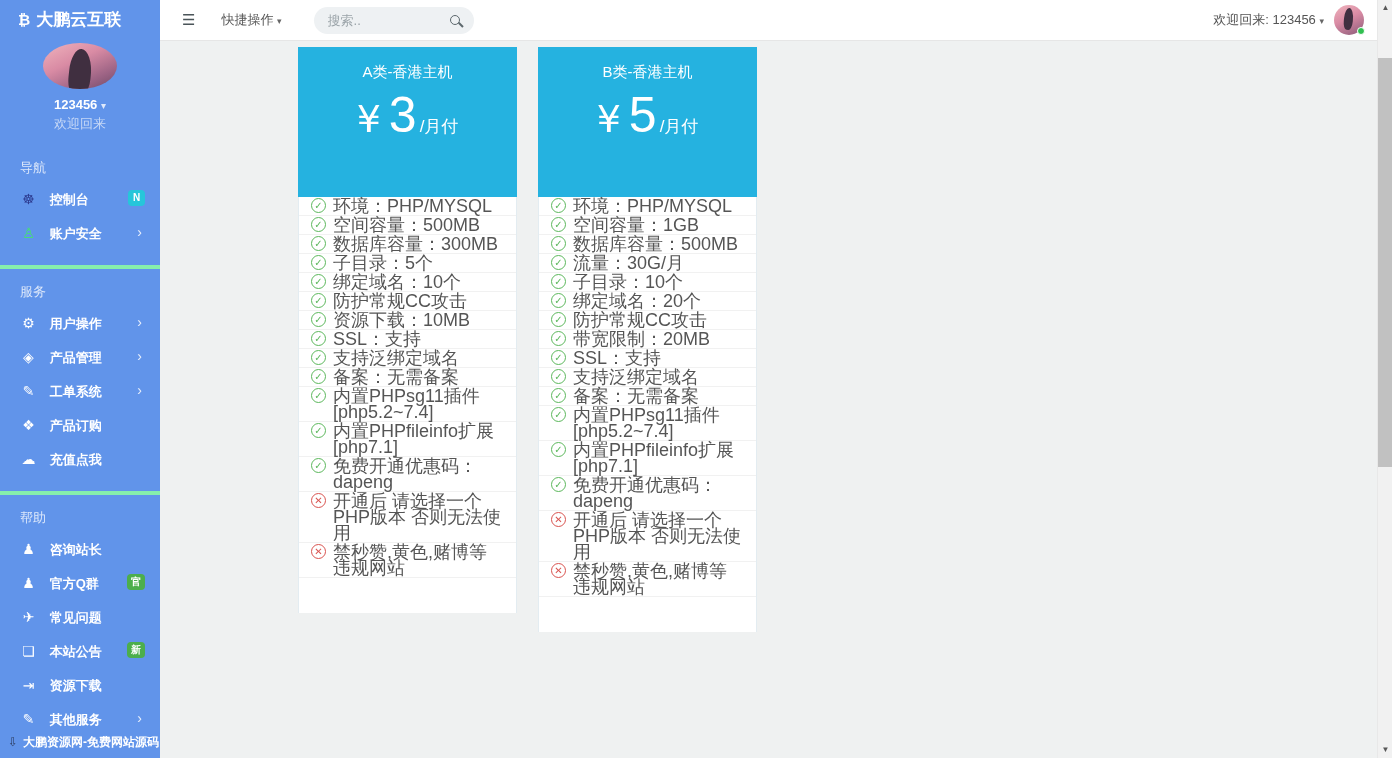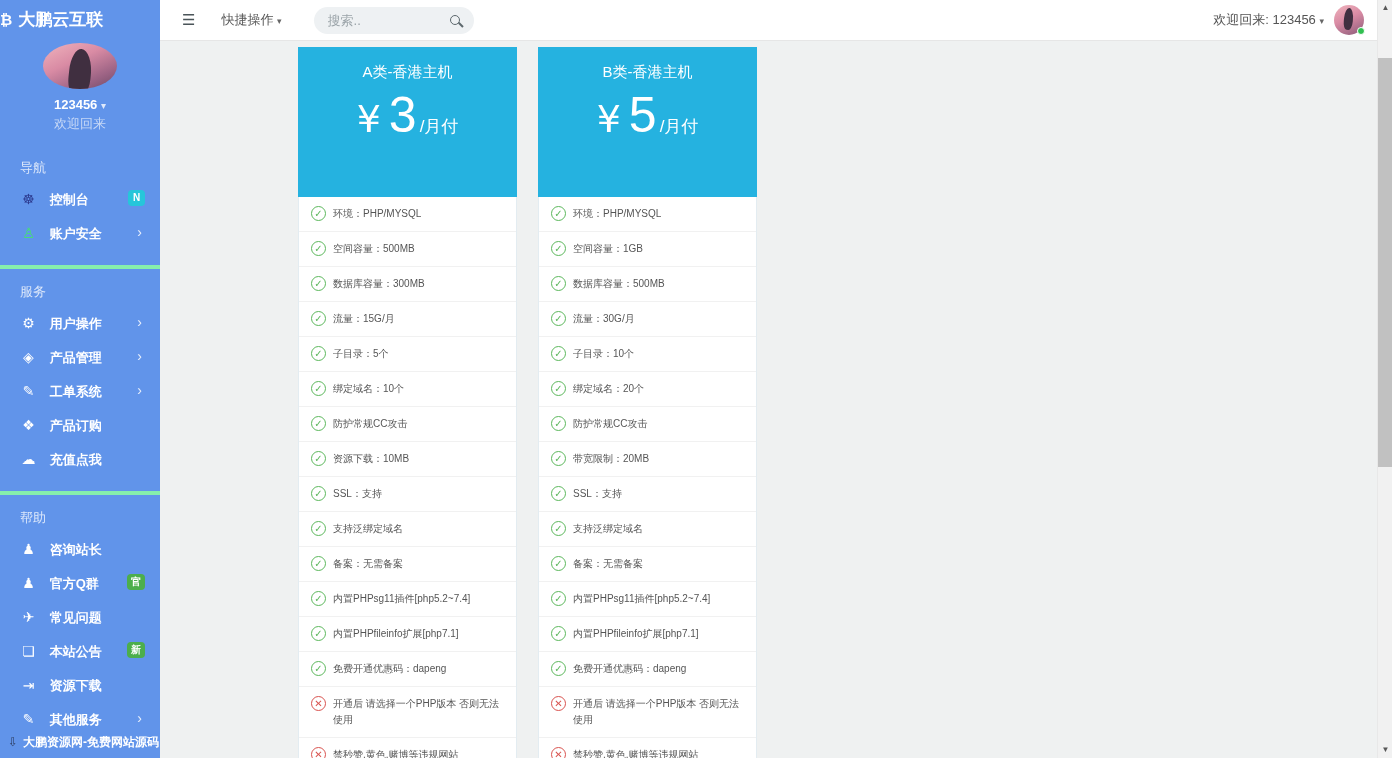--- a/index.html
+++ b/index.html
@@ -3,21 +3,21 @@
 <meta charset="utf-8">
 <style>
   * { box-sizing: border-box; margin: 0; padding: 0; }
   html,body { width:1392px; height:758px; overflow:hidden;
     font-family:"Liberation Sans","DejaVu Sans",sans-serif; }
   .app { position:relative; width:1392px; height:758px; background:#eff1f1; }
 
   
   .sidebar { position:absolute; left:0; top:0; bottom:0; width:160px;
     background:#6194ea; color:#fff; overflow:hidden; }
-  .brand { height:40px; line-height:40px; padding-left:0; font-size:17px;
+  .brand { height:40px; line-height:40px; padding-left:18px; font-size:17px;
     font-weight:bold; white-space:nowrap; cursor:pointer; }
   .brand .b-icon { font-size:15px; margin-right:6px; }
   .user-box { text-align:center; padding:3px 0 12px; }
   .avatar { width:74px; height:46px; margin:0 auto; border-radius:50%;
     background:linear-gradient(155deg,#f0b4bd 0%,#d98ba4 40%,#9c6384 75%,#6e4a66 100%);
     position:relative; overflow:hidden; cursor:pointer; }
   .avatar::after { content:""; position:absolute; left:26px; top:6px; width:22px;
     height:48px; background:#402f40; border-radius:46% 54% 40% 40%;
     transform:rotate(6deg); }
   .user-name { margin-top:8px; font-size:13px; font-weight:bold; cursor:pointer; }
@@ -77,21 +77,21 @@
     border-right:1px solid #e3ecf1; }
   .card-head { background:#25b2e0; color:#fff; text-align:center; height:150px;
     margin:0 -1px; padding-top:16px; }
   .card-title { font-size:15px; }
   .price { margin-top:4px; display:flex; justify-content:center;
     align-items:baseline; }
   .price .cur { font-size:38px; font-family:"DejaVu Sans",sans-serif; }
   .price .amt { font-size:50px; margin-left:8px; }
   .price .per { font-size:17px; margin-left:3px; }
   .features { list-style:none; }
-  .feature { display:flex; padding:9px 12px; font-size:10px; color:#555;
+  .feature { display:flex; padding:1px 12px; font-size:18px; color:#555;
     line-height:16px; }
   .feature + .feature { border-top:1px solid #f1f1f1; }
   .fi { flex:none; width:15px; height:15px; border-radius:50%; border:1px solid;
     font-size:10px; line-height:14px; text-align:center; margin:0 7px 0 0; }
   .fi-check { color:#5cb85c; border-color:#5cb85c; }
   .fi-check::before { content:"✓"; }
   .fi-cross { color:#d9534f; border-color:#d9534f; }
   .fi-cross::before { content:"✕"; }
   .card-foot { text-align:center; padding:17px 0 18px; border-top:1px solid #f1f1f1; }
 
@@ -271,24 +271,20 @@
             <li class="feature">
               <span class="fi fi-check"></span>
               <span class="ftext">空间容量：500MB</span>
             </li>
             <li class="feature">
               <span class="fi fi-check"></span>
               <span class="ftext">数据库容量：300MB</span>
             </li>
             <li class="feature">
               <span class="fi fi-check"></span>
-              <span class="ftext">流量：15G/月</span>
-            </li>
-            <li class="feature">
-              <span class="fi fi-check"></span>
               <span class="ftext">子目录：5个</span>
             </li>
             <li class="feature">
               <span class="fi fi-check"></span>
               <span class="ftext">绑定域名：10个</span>
             </li>
             <li class="feature">
               <span class="fi fi-check"></span>
               <span class="ftext">防护常规CC攻击</span>
             </li>

